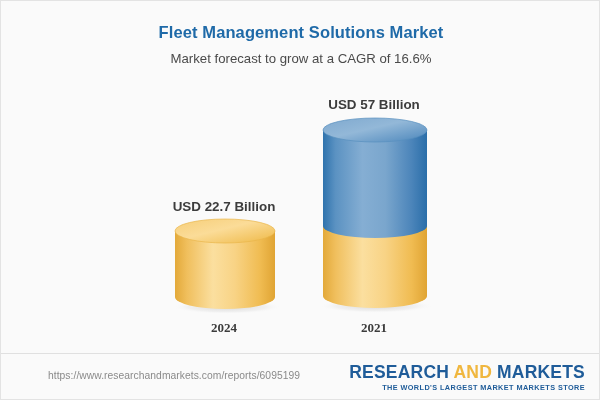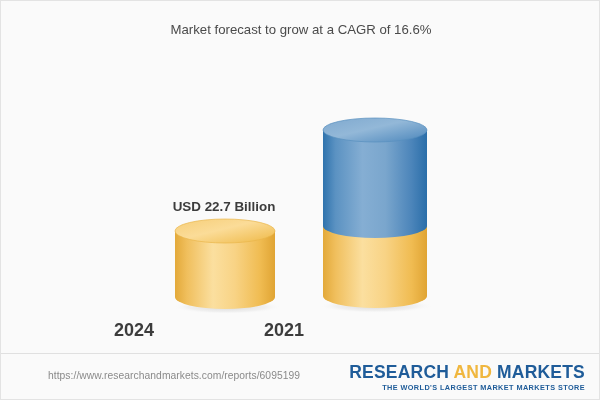--- a/index.html
+++ b/index.html
@@ -33,20 +33,21 @@
     text-align: center;
   }
   #chart-title {
     font-size: 16.5px;
     font-weight: bold;
     color: #1f6aa8;
     letter-spacing: 0.1px;
     line-height: 22px;
   }
   #chart-subtitle {
+    margin-top: 7px;
     font-size: 13.2px;
     font-weight: normal;
     color: #4a4a4a;
     line-height: 18px;
   }
 
   
   #plot-area {
     position: absolute;
     left: 0;
@@ -61,24 +62,25 @@
     text-align: center;
     font-size: 13.4px;
     font-weight: bold;
     color: #3c3c3c;
     white-space: nowrap;
   }
 
   .category-label {
     position: absolute;
     width: 220px;
-    text-align: left;
-    font-size: 18px;
+    text-align: center;
+    font-size: 13px;
     font-weight: bold;
     color: #3c3c3c;
+    font-family: Liberation Serif, serif;
   }
 
   .cylinder-svg {
     position: absolute;
     overflow: visible;
   }
 
   
   #footer-divider {
     position: absolute;
@@ -127,20 +129,21 @@
     color: #1f5c99;
     white-space: nowrap;
   }
 </style>
 </head>
 <body>
 
 <div id="infographic-card">
 
   <div id="chart-header">
+    <div id="chart-title">Fleet Management Solutions Market</div>
     <div id="chart-subtitle">Market forecast to grow at a CAGR of 16.6%</div>
   </div>
 
   <div id="plot-area">
 
     <div class="value-label" style="left:113px; top:198px;">USD 22.7 Billion</div>
 
     <svg class="cylinder-svg" width="112" height="94" style="left:168px; top:217px;" viewBox="0 0 112 94">
       <defs>
         <linearGradient id="goldBody1" x1="0" y1="0" x2="1" y2="0">
@@ -162,20 +165,21 @@
           <stop offset="100%" stop-color="#ffffff" stop-opacity="0"></stop>
         </radialGradient>
       </defs>
       <ellipse cx="58" cy="89" rx="55" ry="7" fill="url(#shadow1)"></ellipse>
       <path d="M6,13 L6,79 A50,12 0 0 0 106,79 L106,13 Z" fill="url(#goldBody1)"></path>
       <ellipse cx="56" cy="13" rx="50" ry="12" fill="url(#goldTop1)" stroke="#e9b64a" stroke-width="0.7"></ellipse>
     </svg>
 
     <div class="category-label" style="left:113px; top:319px;">2024</div>
 
+    <div class="value-label" style="left:263px; top:96px;">USD 57 Billion</div>
 
     <svg class="cylinder-svg" width="116" height="195" style="left:316px; top:115px;" viewBox="0 0 116 195">
       <defs>
         <linearGradient id="blueBody2" x1="0" y1="0" x2="1" y2="0">
           <stop offset="0%" stop-color="#2f73ad"></stop>
           <stop offset="12%" stop-color="#5b92c2"></stop>
           <stop offset="38%" stop-color="#85aed3"></stop>
           <stop offset="60%" stop-color="#7aa6cd"></stop>
           <stop offset="85%" stop-color="#4c85ba"></stop>
           <stop offset="100%" stop-color="#2a6ea9"></stop>

